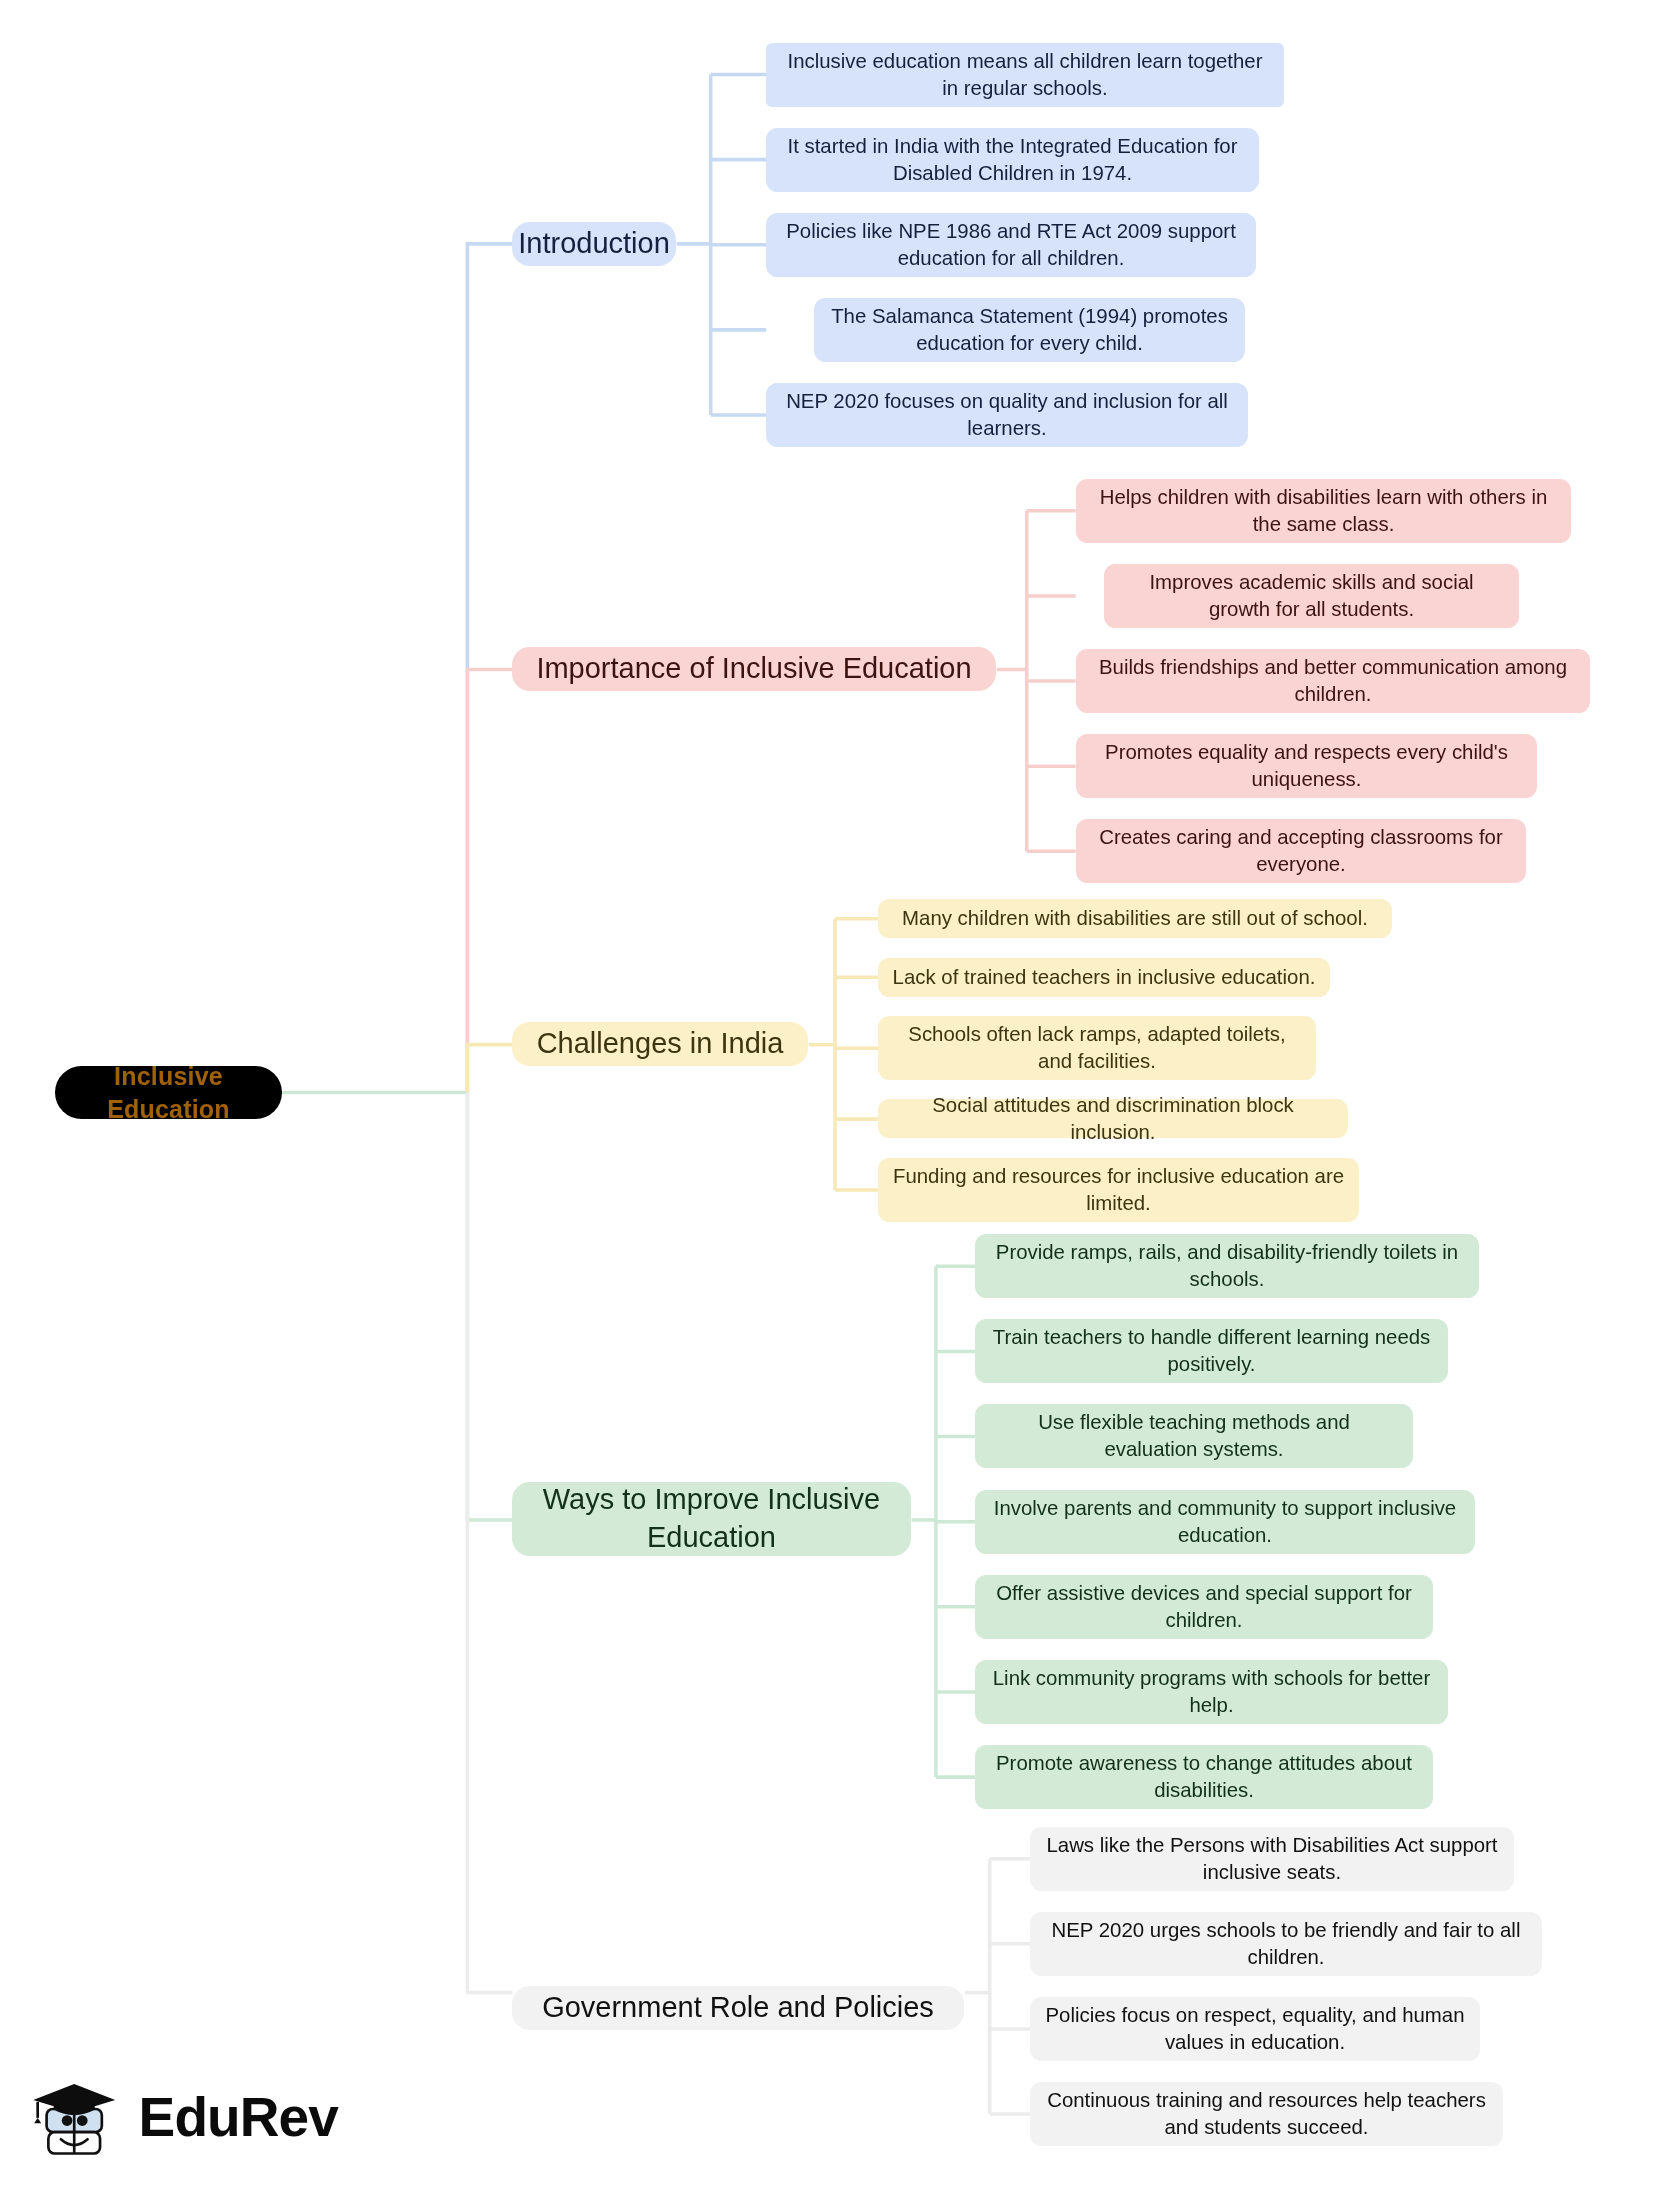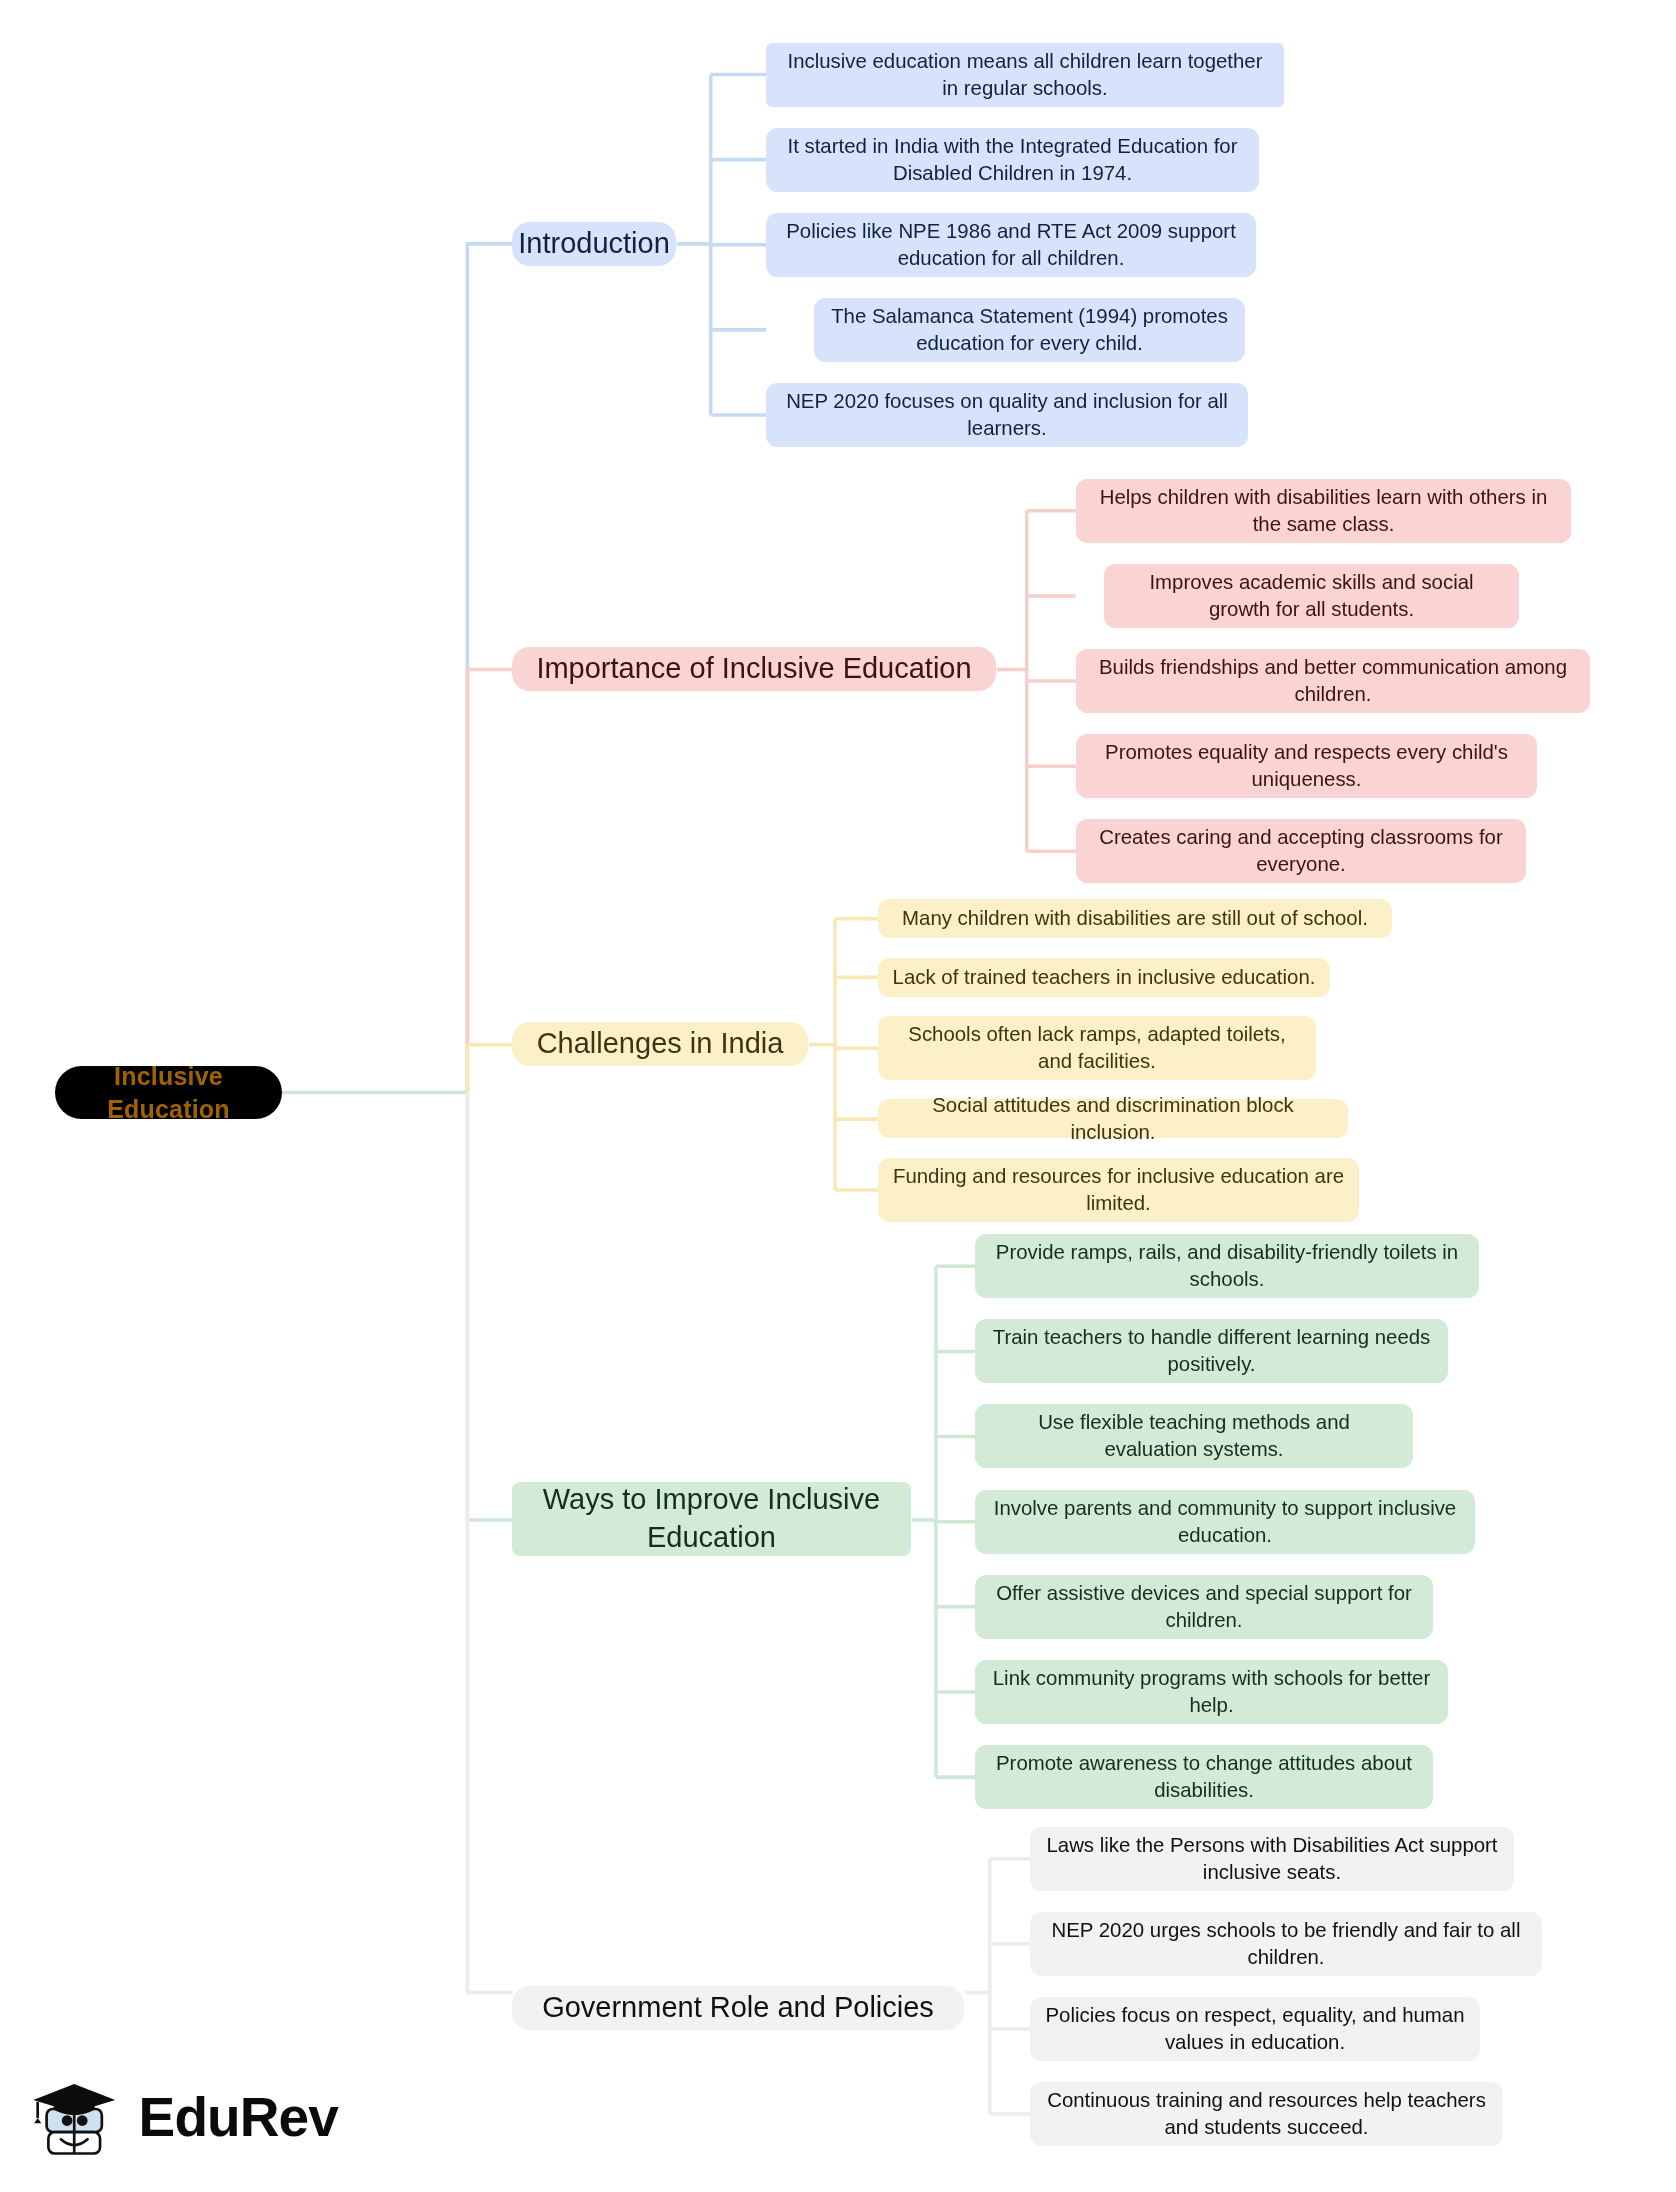--- a/index.html
+++ b/index.html
@@ -133,21 +133,21 @@
   <div class="node leaf l-pink" style="left:1076px;top:819px;width:450px;height:64px;">Creates caring and accepting classrooms for everyone.</div>
 
   <div class="node branch b-yellow" style="left:512px;top:1022px;width:296px;height:44px;">Challenges in India</div>
 
   <div class="node leaf l-yellow" style="left:878px;top:899px;width:514px;height:39px;">Many children with disabilities are still out of school.</div>
   <div class="node leaf l-yellow" style="left:878px;top:958px;width:452px;height:39px;">Lack of trained teachers in inclusive education.</div>
   <div class="node leaf l-yellow" style="left:878px;top:1016px;width:438px;height:64px;">Schools often lack ramps, adapted toilets, and facilities.</div>
   <div class="node leaf l-yellow" style="left:878px;top:1099px;width:470px;height:39px;">Social attitudes and discrimination block inclusion.</div>
   <div class="node leaf l-yellow" style="left:878px;top:1158px;width:481px;height:64px;">Funding and resources for inclusive education are limited.</div>
 
-  <div class="node branch b-green" style="left:512px;top:1482px;width:399px;height:74px;border-radius:8px;">Ways to Improve Inclusive Education</div>
+  <div class="node branch b-green" style="left:512px;top:1482px;width:399px;height:74px;">Ways to Improve Inclusive Education</div>
 
   <div class="node leaf l-green" style="left:975px;top:1234px;width:504px;height:64px;">Provide ramps, rails, and disability-friendly toilets in schools.</div>
   <div class="node leaf l-green" style="left:975px;top:1319px;width:473px;height:64px;">Train teachers to handle different learning needs positively.</div>
   <div class="node leaf l-green" style="left:975px;top:1404px;width:438px;height:64px;">Use flexible teaching methods and evaluation systems.</div>
   <div class="node leaf l-green" style="left:975px;top:1490px;width:500px;height:64px;">Involve parents and community to support inclusive education.</div>
   <div class="node leaf l-green" style="left:975px;top:1575px;width:458px;height:64px;">Offer assistive devices and special support for children.</div>
   <div class="node leaf l-green" style="left:975px;top:1660px;width:473px;height:64px;">Link community programs with schools for better help.</div>
   <div class="node leaf l-green" style="left:975px;top:1745px;width:458px;height:64px;">Promote awareness to change attitudes about disabilities.</div>
 
   <div class="node branch b-gray" style="left:512px;top:1970px;width:452px;height:44px;margin-top:16px;">Government Role and Policies</div>

